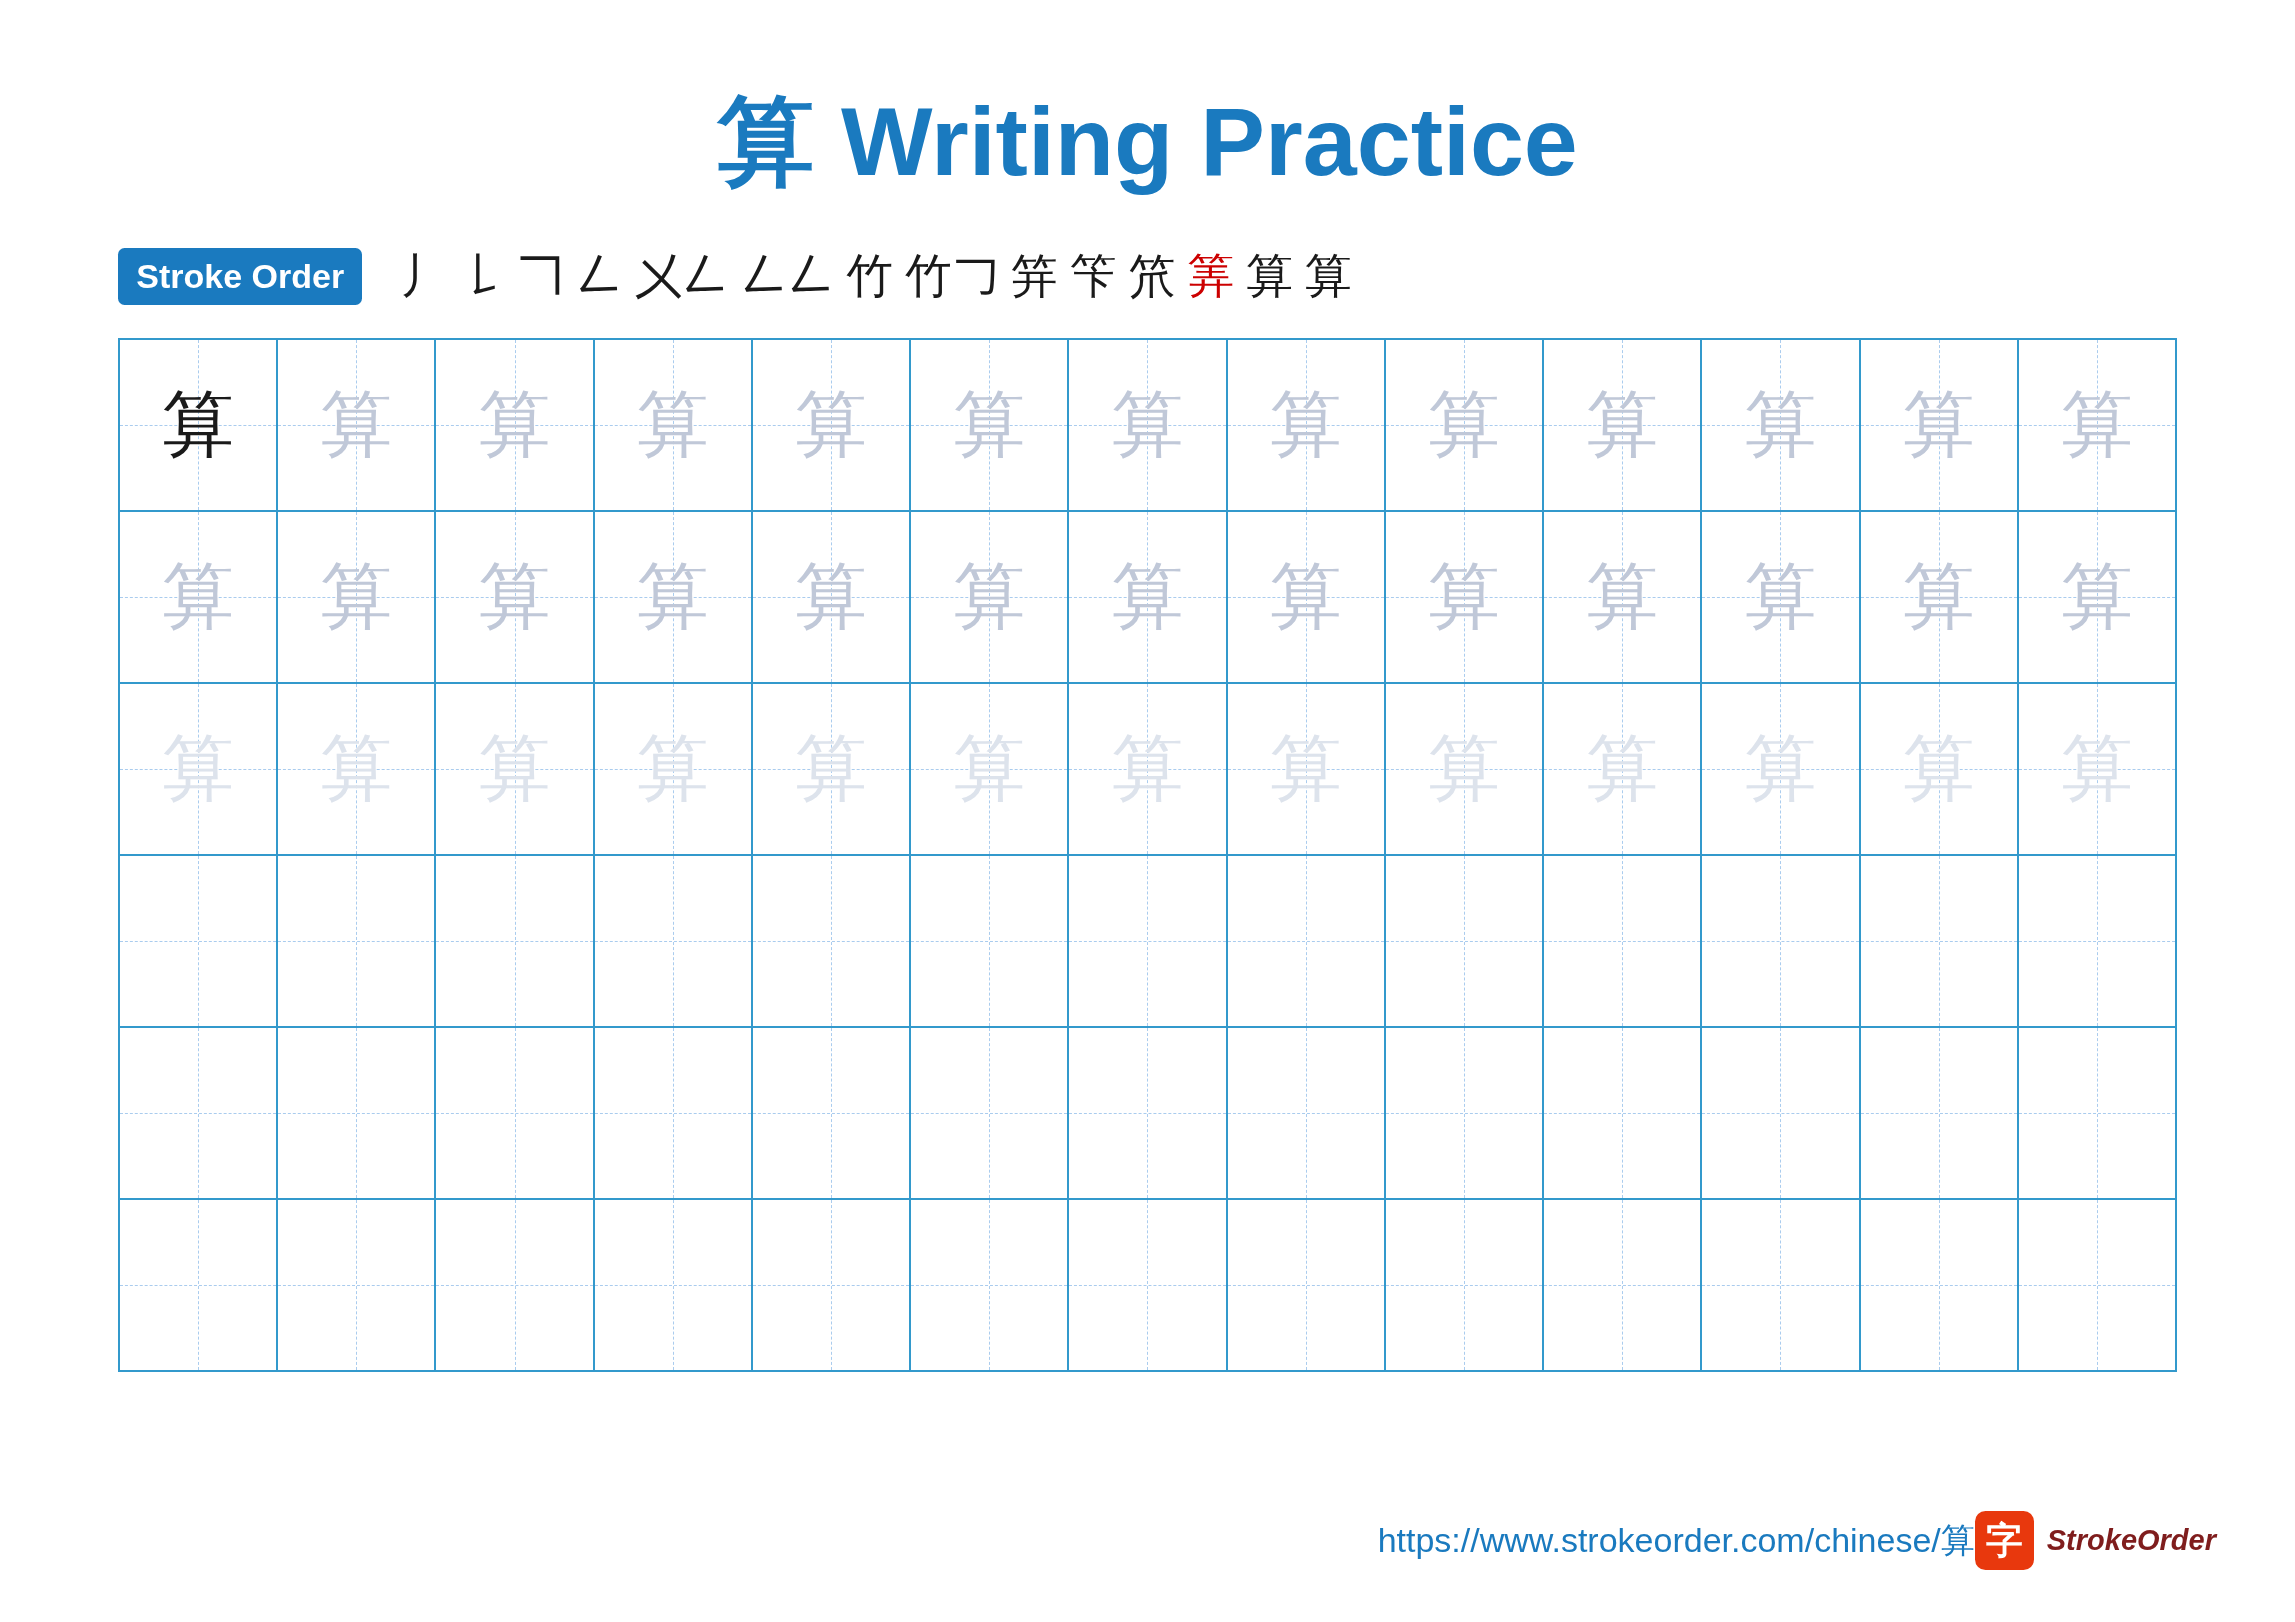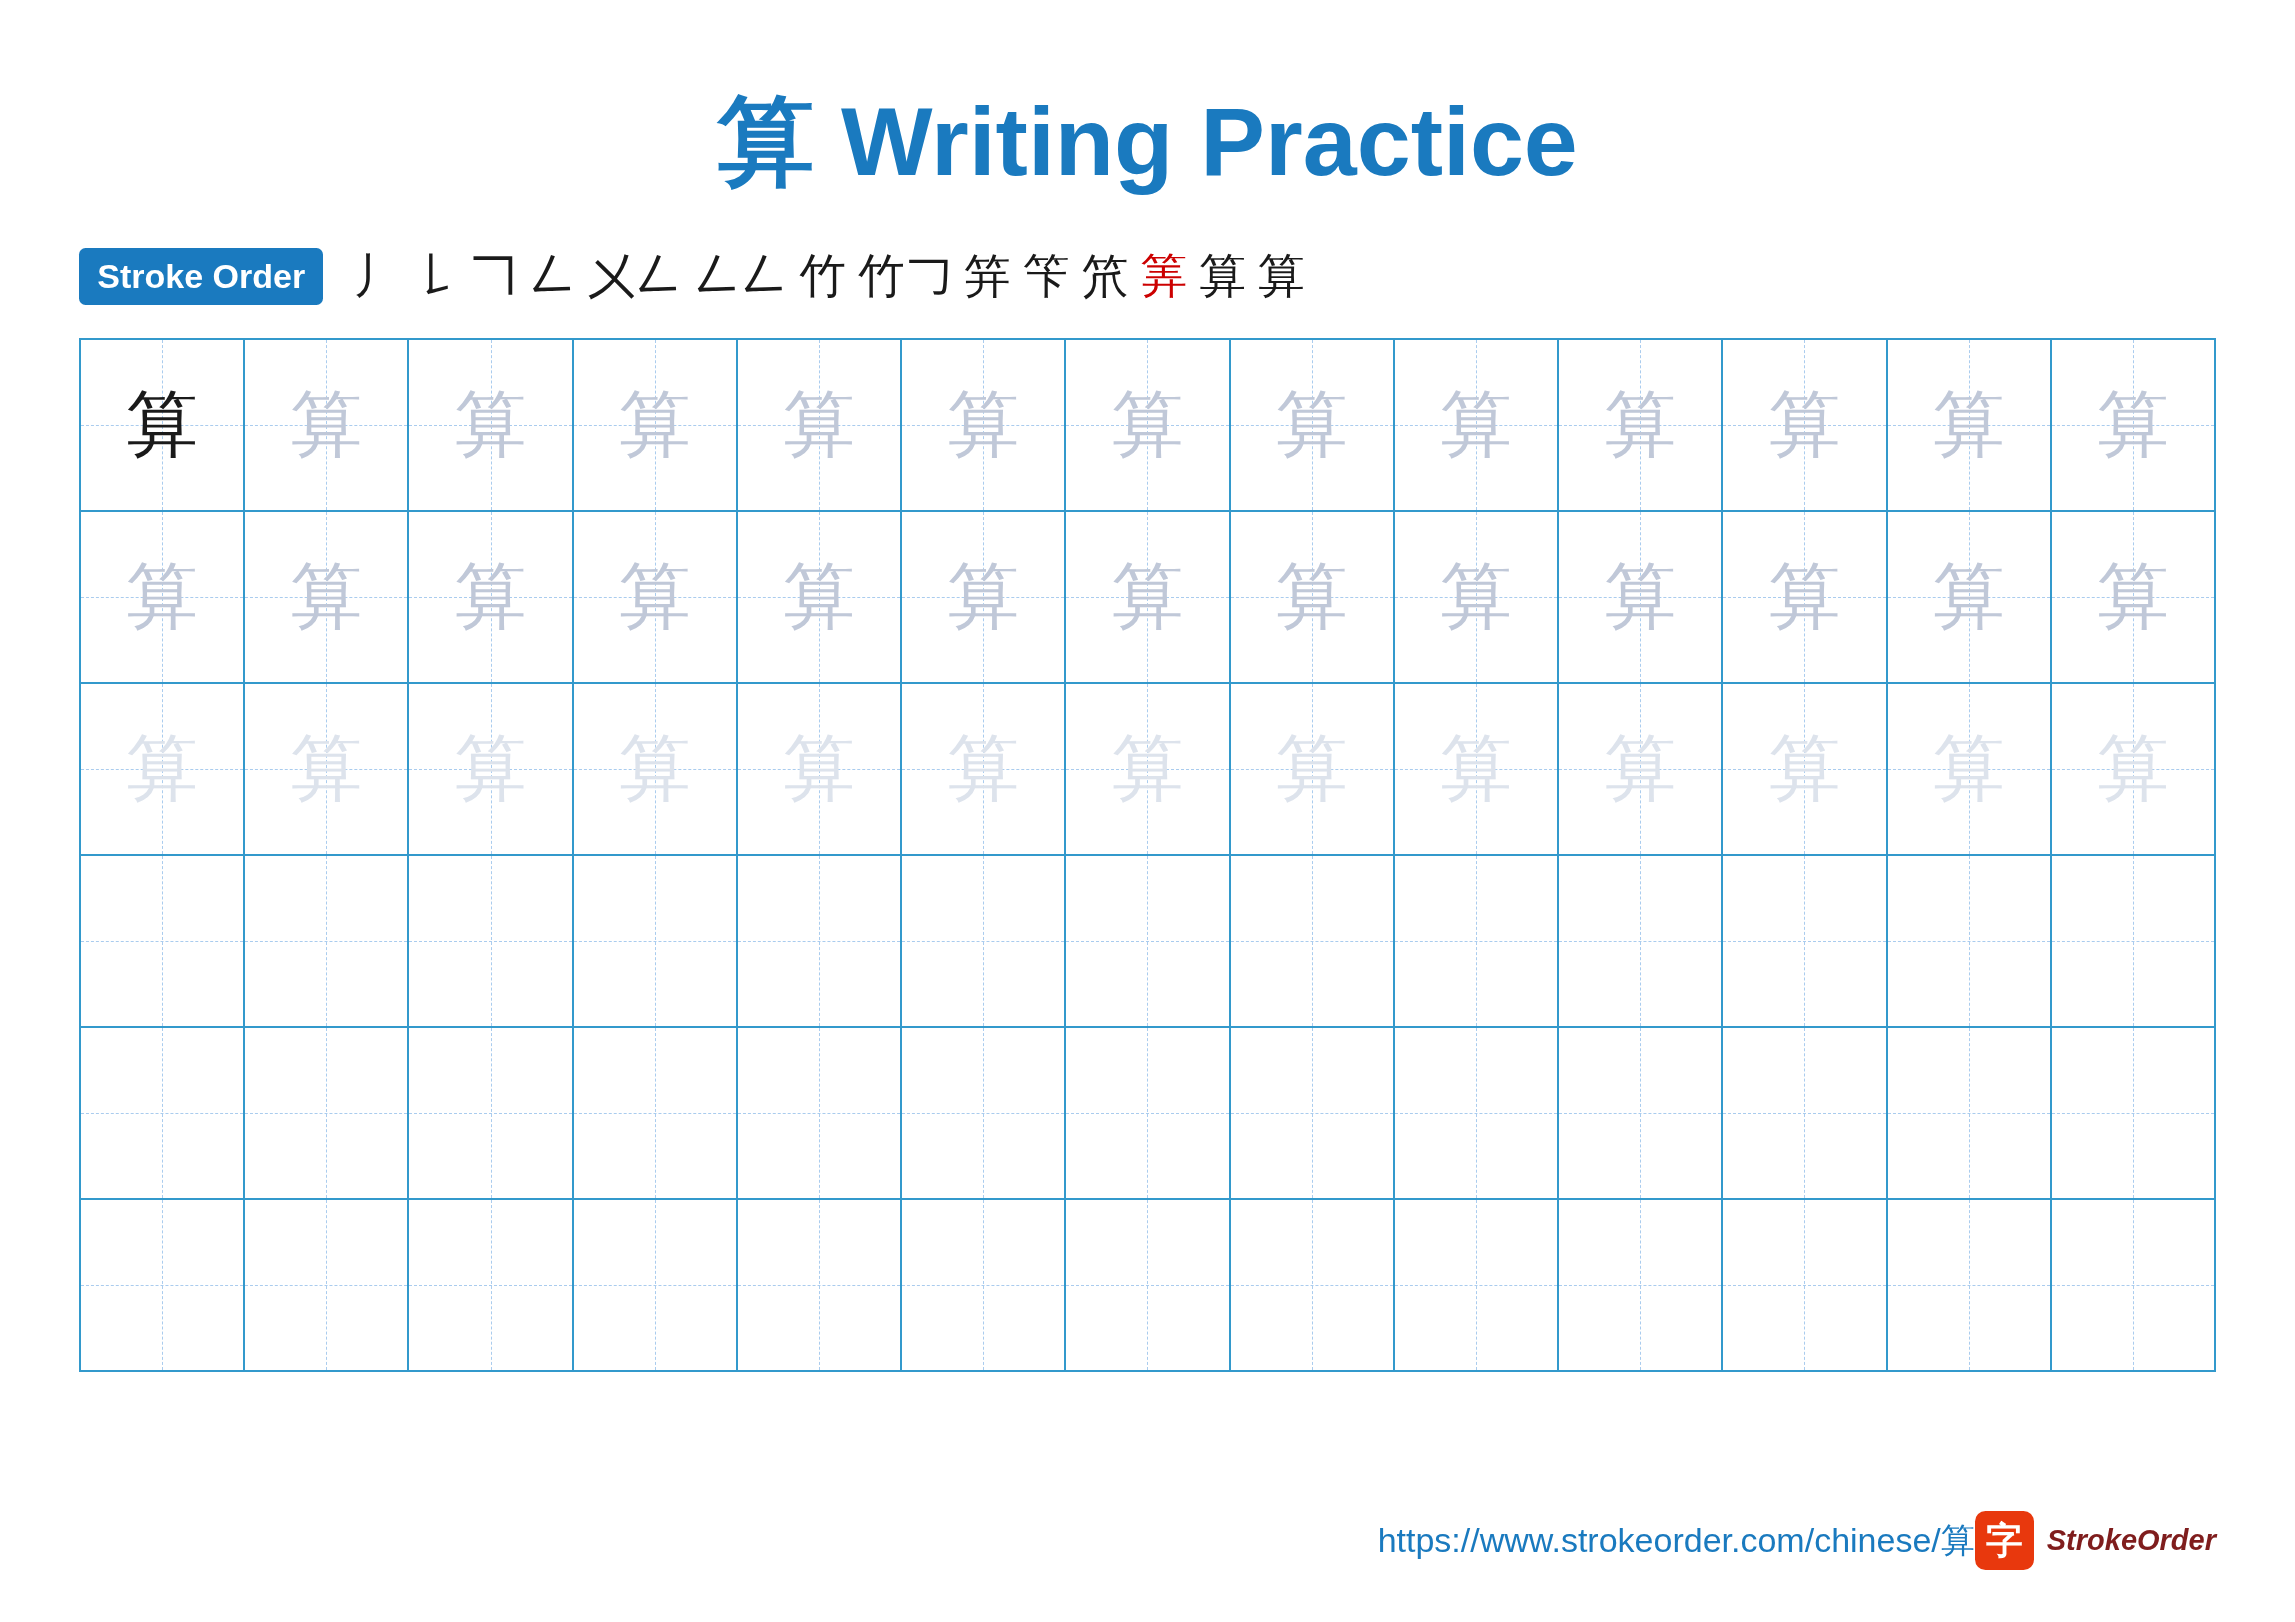--- a/index.html
+++ b/index.html
@@ -11,42 +11,42 @@
       height: 1622px;
       position: relative;
       overflow: hidden;
     }
 
     .page {
       width: 2295px;
       height: 1622px;
       background: #fff;
       position: relative;
-      padding: 52px 79px;
+      padding: 52px 118px;
     }
 
     
     .title-area {
       text-align: center;
       margin-bottom: 39px;
       margin-top: 26px;
     }
 
     .title-text {
       font-size: 97px;
       font-weight: bold;
       color: #1a7abf;
     }
 
     
     .stroke-order-row {
       display: flex;
       align-items: center;
       margin-bottom: 33px;
-      gap: 29px;
+      gap: 37px;
     }
 
     .stroke-order-badge {
       background: #1a7abf;
       color: #fff;
       font-size: 34px;
       font-weight: bold;
       padding: 9.2px 18.3px;
       border-radius: 6.5px;
       white-space: nowrap;

